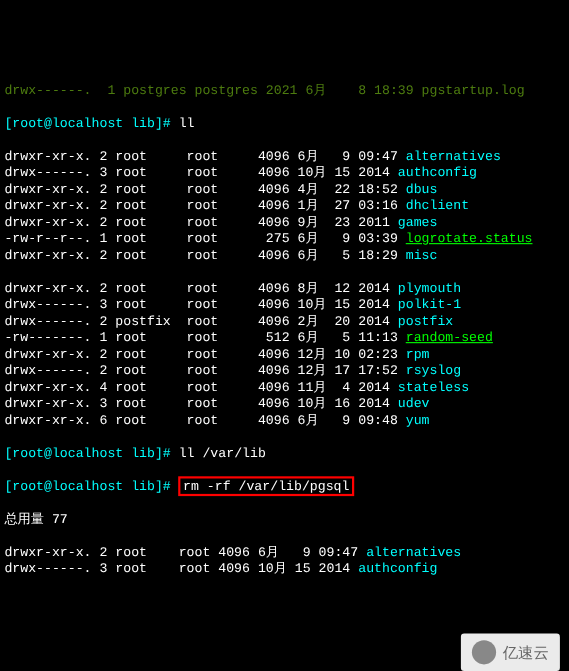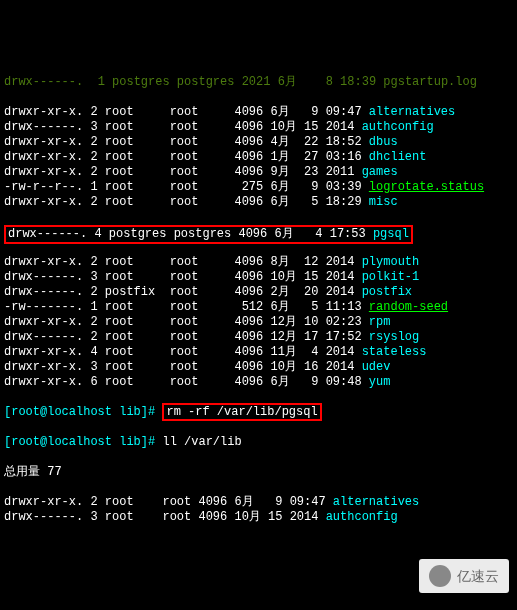--- a/index.html
+++ b/index.html
@@ -18,21 +18,21 @@
     .term { padding: 0 4px; }
     .cyan { color: #00ffff; }
     .white { color: #ffffff; }
     .green { color: #00ff00; text-decoration: underline; }
     .dim { color: #4d7c0f; }
     .red-box { border: 2px solid #ff0000; display: inline-block; padding: 0 2px; }
     .red-box-inline { border: 2px solid #ff0000; display: inline; padding: 0 2px; }
     .line { height: 15px; }
     .watermark {
       position: absolute;
-      bottom: 17px;
+      bottom: 0;
       right: 8px;
       background: rgba(255,255,255,0.92);
       color: #666;
       font-family: sans-serif;
       font-size: 14px;
       padding: 6px 10px;
       border-radius: 3px;
       display: flex;
       align-items: center;
       gap: 6px;
@@ -45,25 +45,25 @@
       display: inline-block;
     }
   </style>
 </head>
 <body>
 
 
 
 <div class="term">
 <div class="line"><span class="dim"><span>drwx------.</span>  <span>1</span> <span>postgres</span> <span>postgres</span> <span>2021 6月    8 18:39</span> <span>pgstartup.log</span></span></div>
+<div class="line"><span class="cyan">[root@localhost lib]#</span><span class="white"> </span><span class="white">ll</span></div>
 <div id="list1"><div class="line"><span class="white">drwxr-xr-x. 2 root     root     4096 6月   9 09:47 </span><span class="cyan">alternatives</span></div><div class="line"><span class="white">drwx------. 3 root     root     4096 10月 15 2014 </span><span class="cyan">authconfig</span></div><div class="line"><span class="white">drwxr-xr-x. 2 root     root     4096 4月  22 18:52 </span><span class="cyan">dbus</span></div><div class="line"><span class="white">drwxr-xr-x. 2 root     root     4096 1月  27 03:16 </span><span class="cyan">dhclient</span></div><div class="line"><span class="white">drwxr-xr-x. 2 root     root     4096 9月  23 2011 </span><span class="cyan">games</span></div><div class="line"><span class="white">-rw-r--r--. 1 root     root      275 6月   9 03:39 </span><span class="green">logrotate.status</span></div><div class="line"><span class="white">drwxr-xr-x. 2 root     root     4096 6月   5 18:29 </span><span class="cyan">misc</span></div></div>
-<div class="line"><span class="red-box"><span class="white"><span>drwx------.</span> <span>4</span> <span>postgres</span> <span>postgres</span> <span>4096</span> <span>6月   4 17:53</span> </span><span class="cyan">pgsql</span></span></div>
 <div id="list1b"><div class="line"><span class="white">drwxr-xr-x. 2 root     root     4096 8月  12 2014 </span><span class="cyan">plymouth</span></div><div class="line"><span class="white">drwx------. 3 root     root     4096 10月 15 2014 </span><span class="cyan">polkit-1</span></div><div class="line"><span class="white">drwx------. 2 postfix  root     4096 2月  20 2014 </span><span class="cyan">postfix</span></div><div class="line"><span class="white">-rw-------. 1 root     root      512 6月   5 11:13 </span><span class="green">random-seed</span></div><div class="line"><span class="white">drwxr-xr-x. 2 root     root     4096 12月 10 02:23 </span><span class="cyan">rpm</span></div><div class="line"><span class="white">drwx------. 2 root     root     4096 12月 17 17:52 </span><span class="cyan">rsyslog</span></div><div class="line"><span class="white">drwxr-xr-x. 4 root     root     4096 11月  4 2014 </span><span class="cyan">stateless</span></div><div class="line"><span class="white">drwxr-xr-x. 3 root     root     4096 10月 16 2014 </span><span class="cyan">udev</span></div><div class="line"><span class="white">drwxr-xr-x. 6 root     root     4096 6月   9 09:48 </span><span class="cyan">yum</span></div></div>
+<div class="line"><span class="cyan">[root@localhost lib]#</span><span class="white"> </span><span class="white">ll /var/lib</span></div>
 <div class="line"><span class="cyan">[root@localhost lib]#</span><span class="white"> </span><span class="red-box-inline"><span class="white">rm -rf /var/lib/pgsql</span></span></div>
-<div class="line"><span class="cyan">[root@localhost lib]#</span><span class="white"> </span><span class="white">ll /var/lib</span></div>
 <div class="line white">总用量 77</div>
 <div id="list2"><div class="line"><span class="white">drwxr-xr-x. 2 root    root 4096 6月   9 09:47 </span><span class="cyan">alternatives</span></div><div class="line"><span class="white">drwx------. 3 root    root 4096 10月 15 2014 </span><span class="cyan">authconfig</span></div></div>
 
 </div>
 
 <div class="watermark">
   <span class="watermark-icon"></span>
   <span>亿速云</span>
 </div>
 

